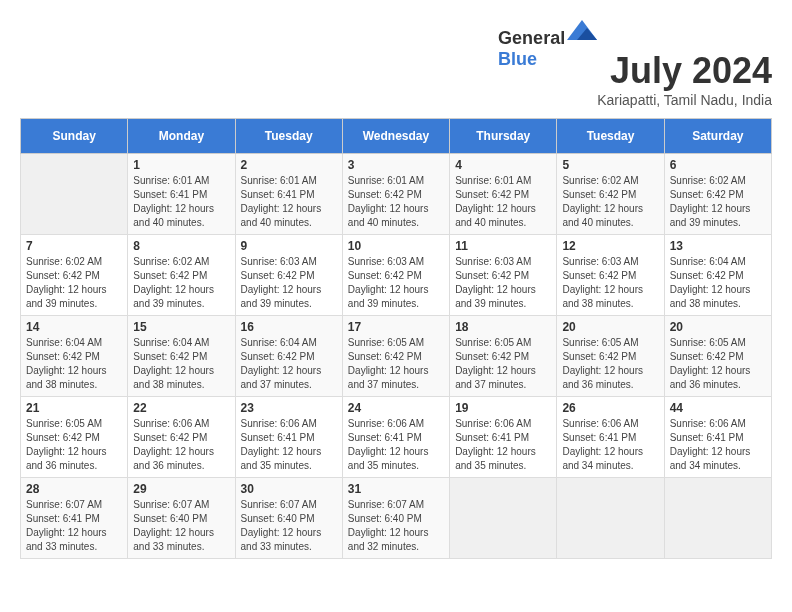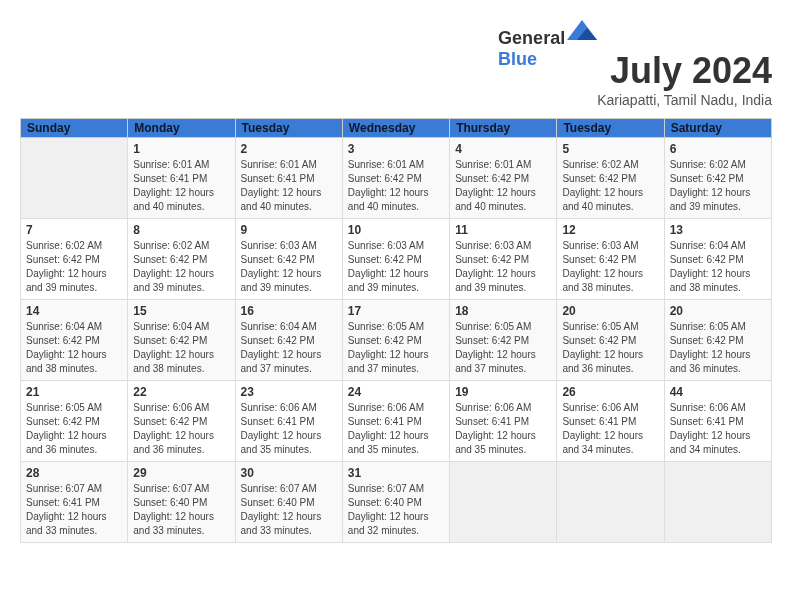--- a/index.html
+++ b/index.html
@@ -48,23 +48,23 @@
       font-size: 14px;
       color: #555;
     }
     table {
       width: 100%;
       border-collapse: collapse;
       font-size: 11px;
     }
     thead tr th {
       background-color: #3a7bd5;
-      color: #0f172a;
-      text-align: left;
-      padding: 2px 6px;
+      color: #ffffff;
+      text-align: center;
+      padding: 10px 6px;
       font-size: 12px;
       font-weight: bold;
       border: 1px solid #ccc;
     }
     tbody tr td {
       vertical-align: top;
       padding: 4px 5px;
       border: 1px solid #ddd;
       min-height: 70px;
       width: 14.28%;

